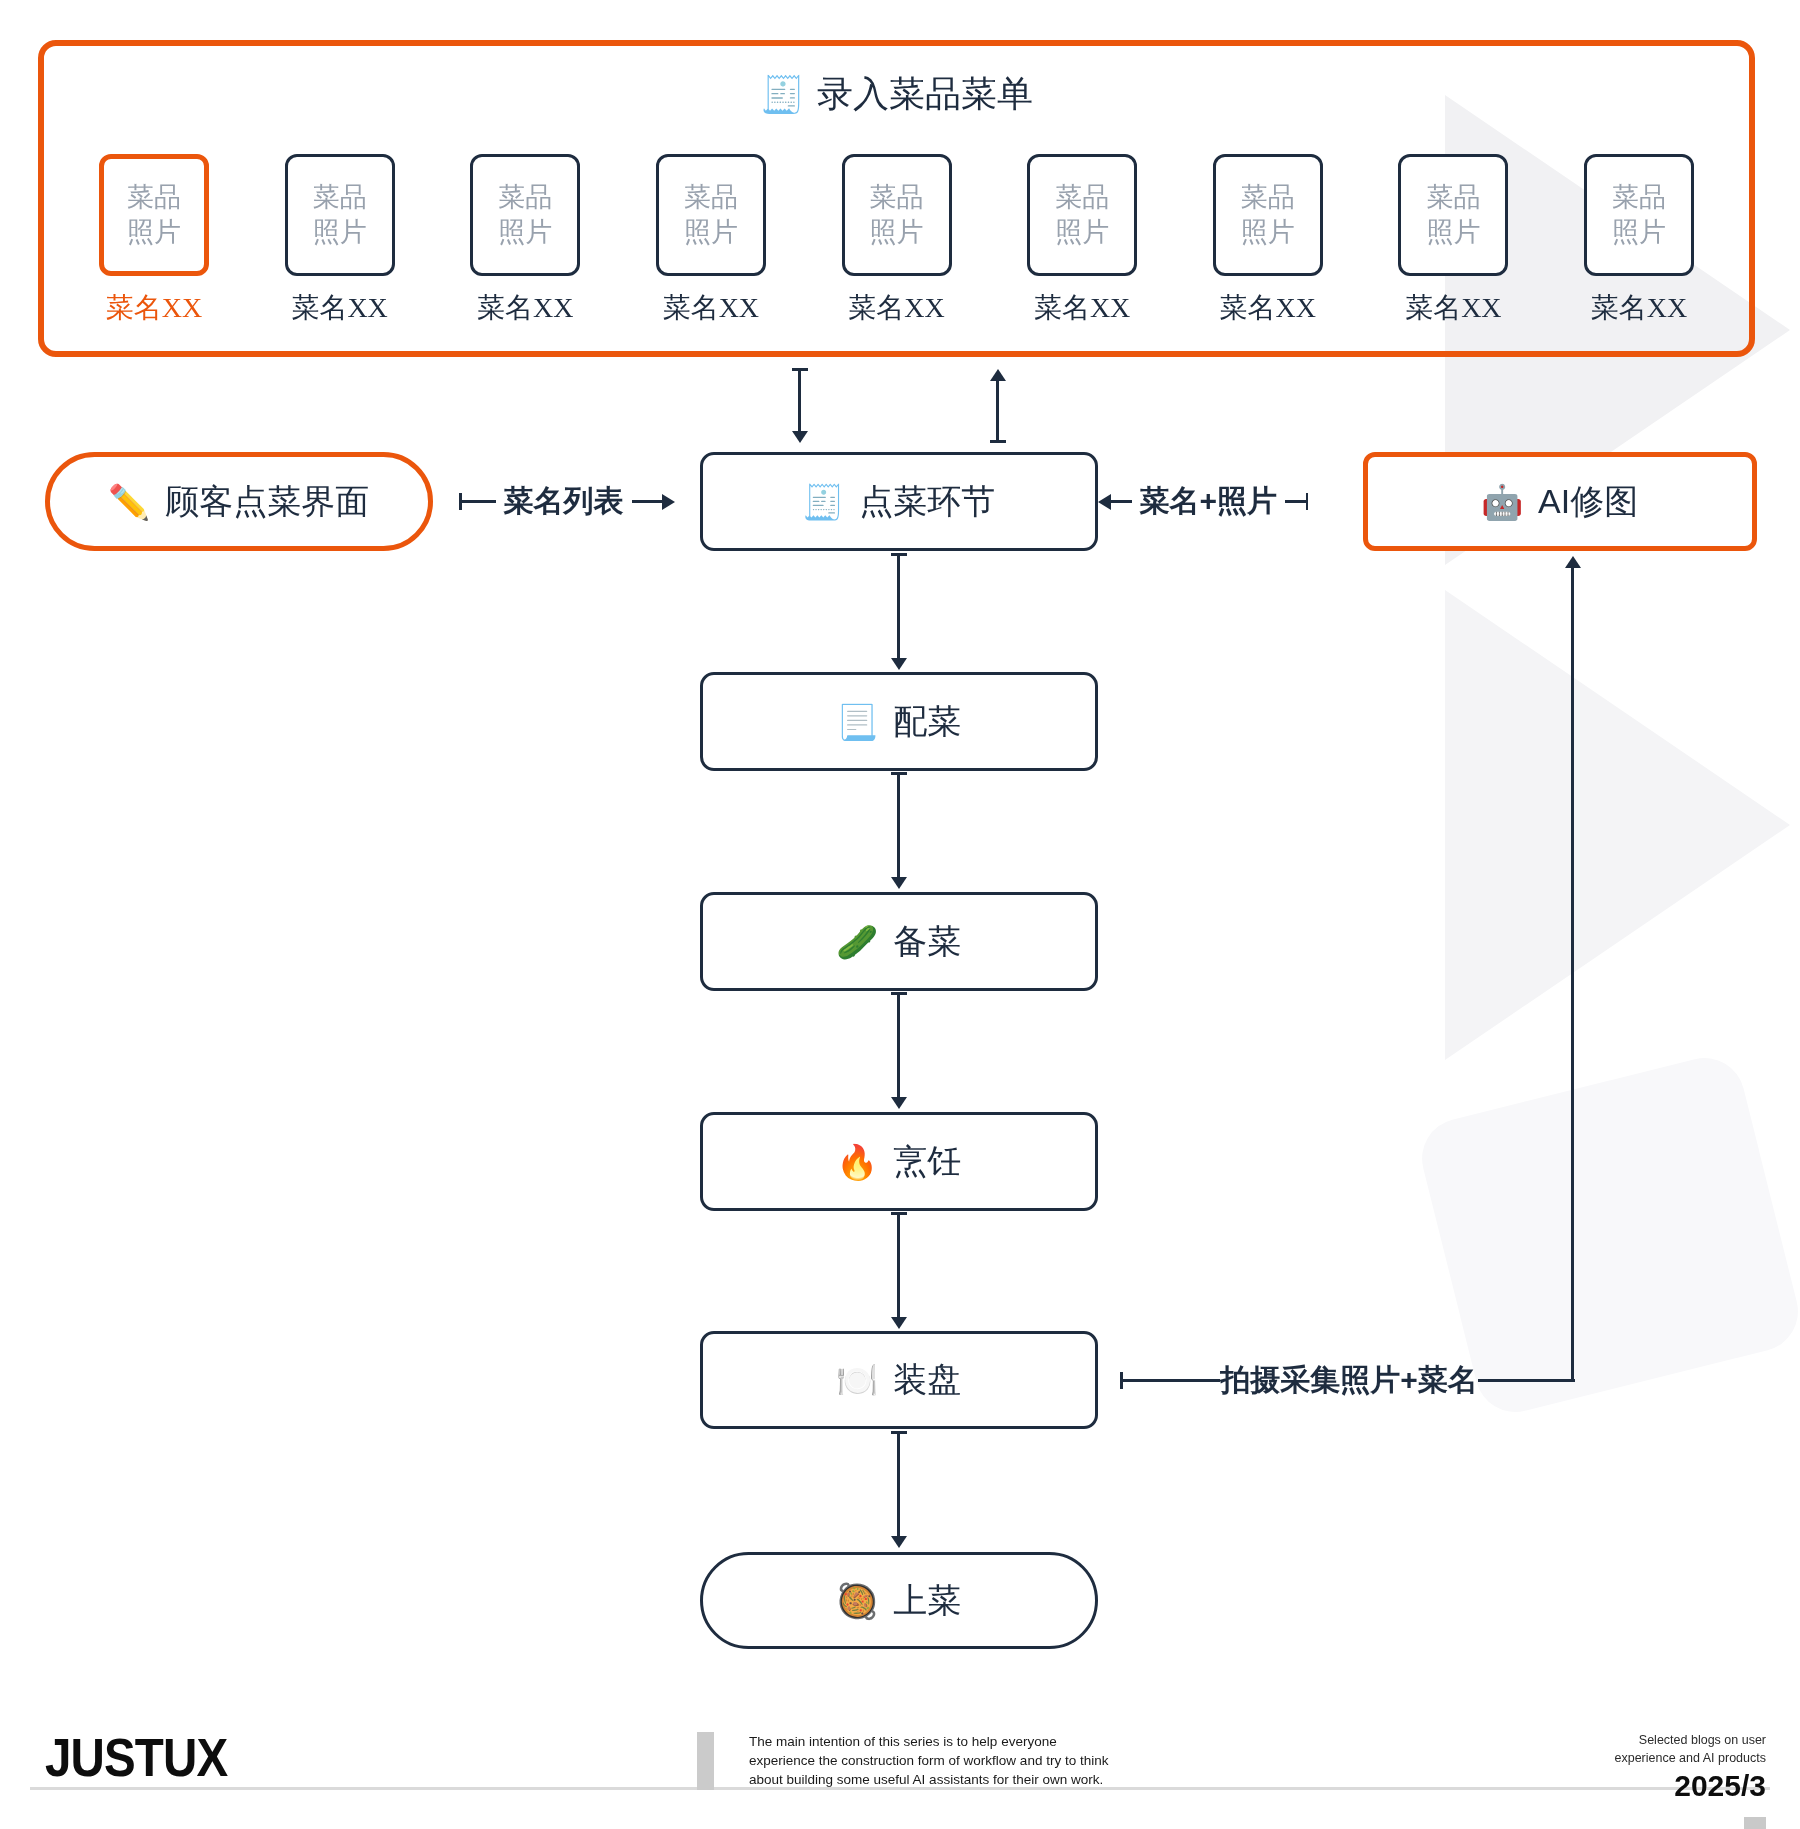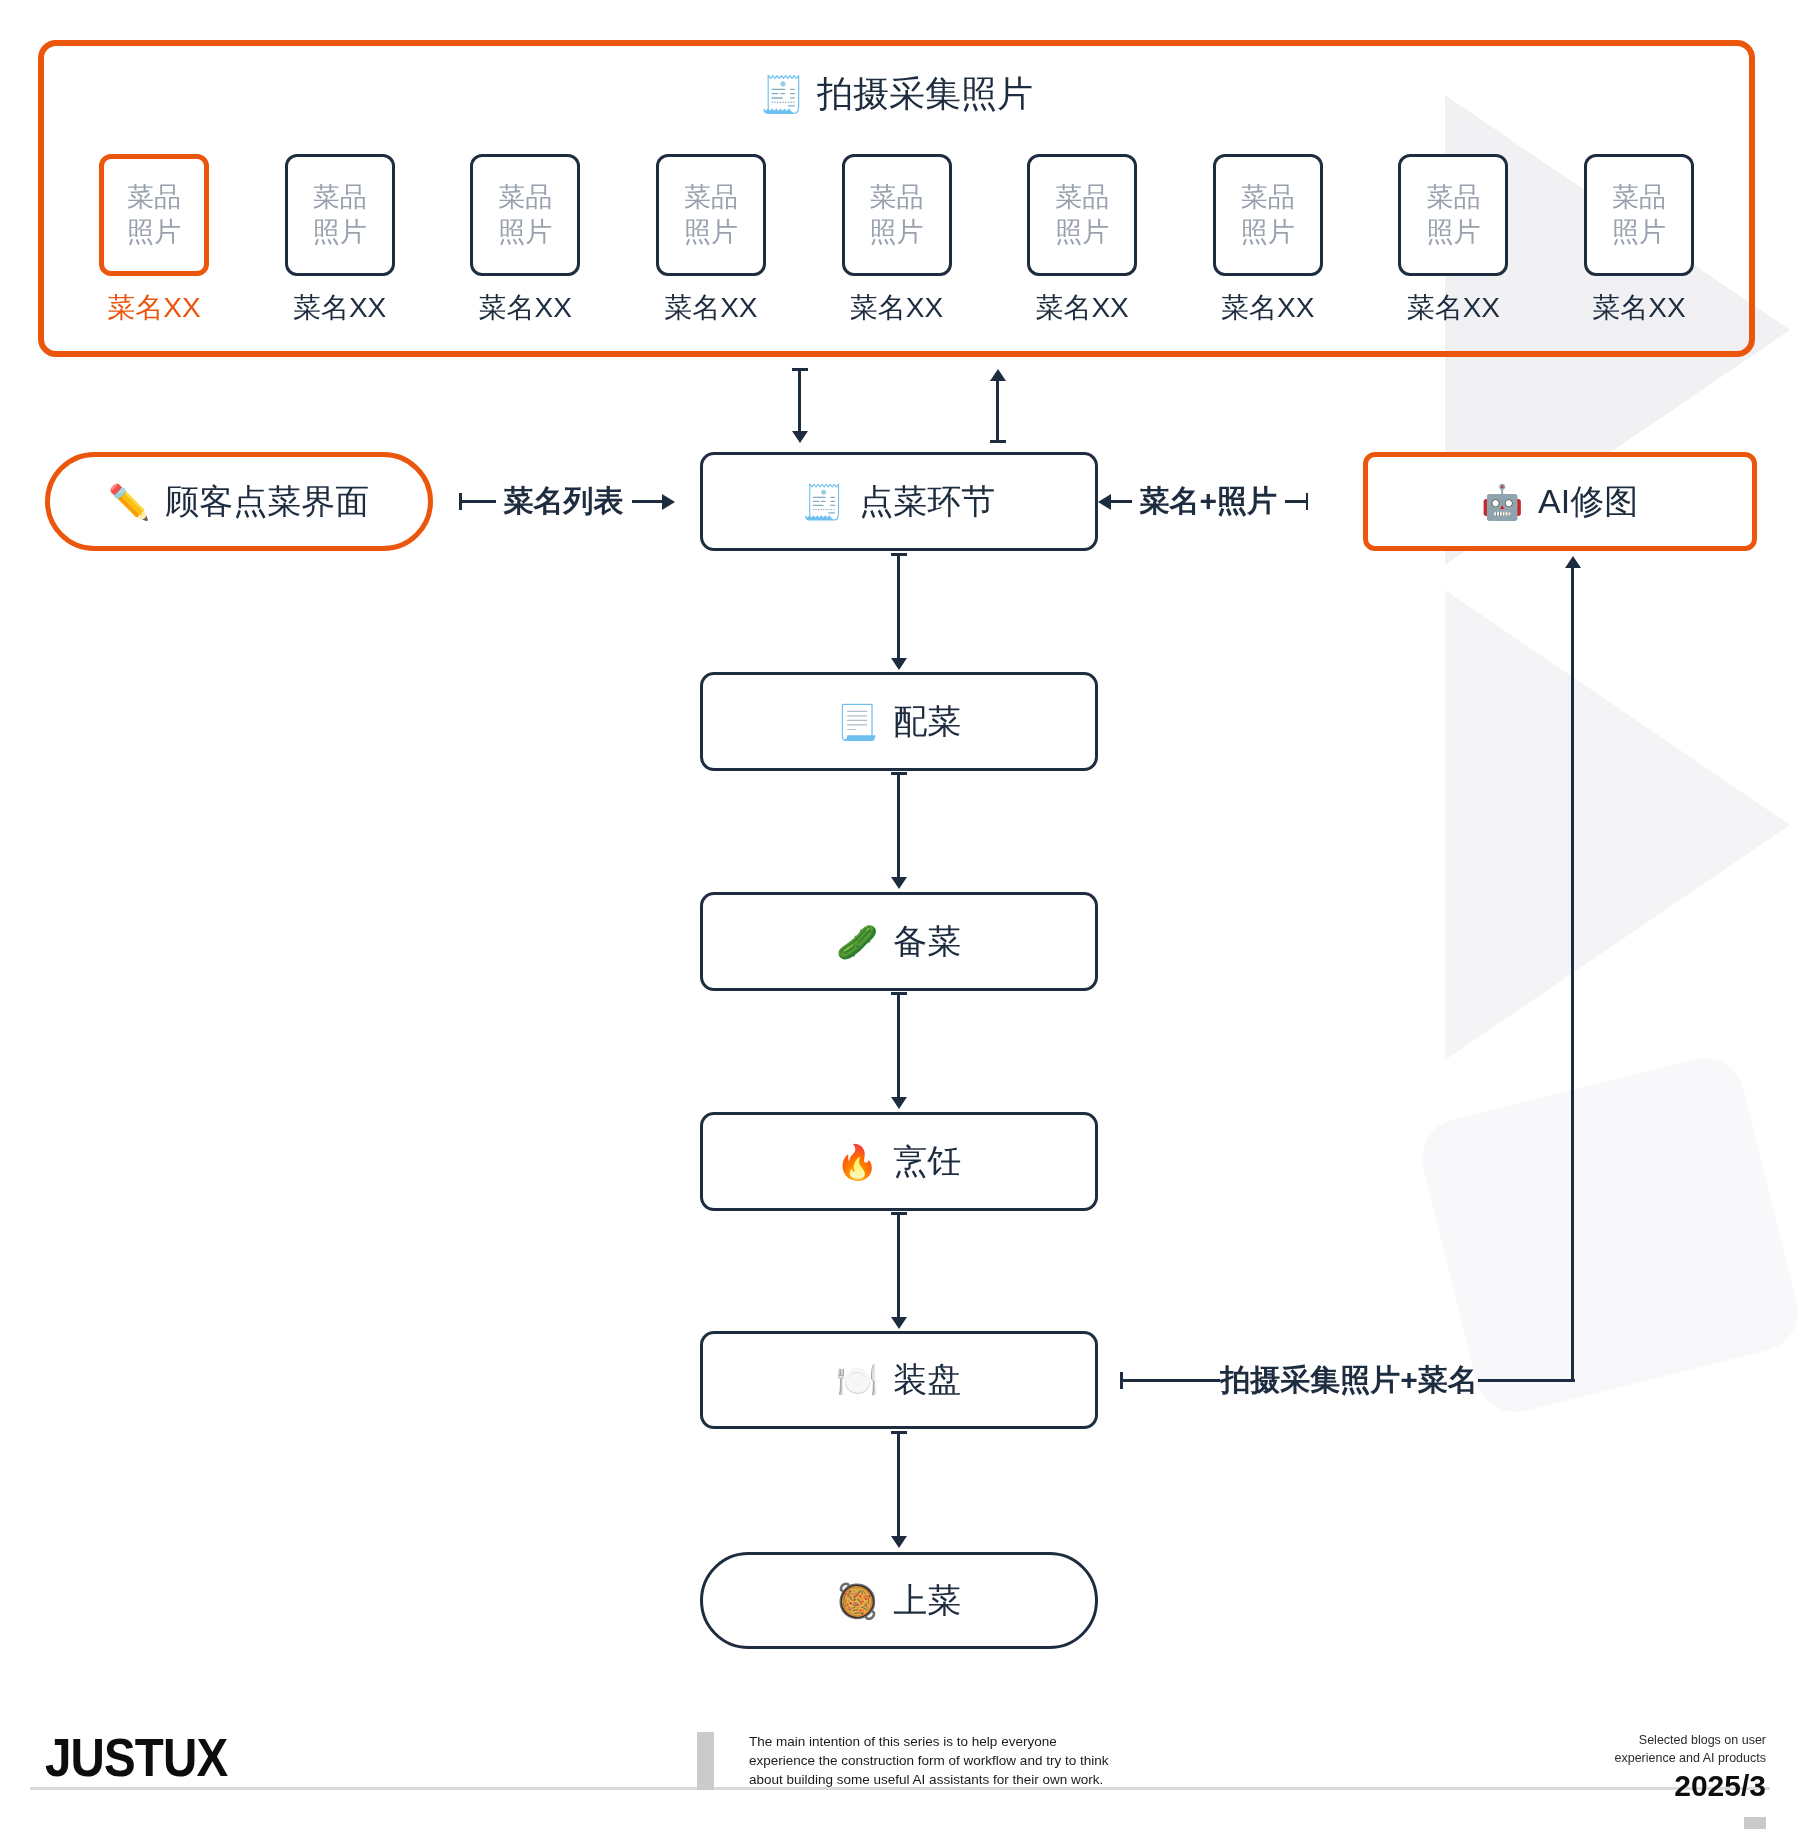--- a/index.html
+++ b/index.html
@@ -27,21 +27,21 @@
     position:absolute;left:44px;right:44px;top:108px;
     display:flex;justify-content:space-between;
   }
   .card-wrap{display:flex;flex-direction:column;align-items:center;width:132px;}
   .dish-card{
     width:110px;height:122px;box-sizing:border-box;background:#ffffff;
     border:3px solid #1e2c3f;border-radius:12px;
     display:flex;flex-direction:column;align-items:center;justify-content:center;
     font-size:27px;line-height:1.3;color:#98a1ad;font-weight:500;text-align:center;
   }
-  .dish-name{margin-top:13px;font-size:28px;font-weight:500;color:#1e2c3f;}
+  .dish-name{margin-top:13px;font-size:28px;font-weight:500;color:#1e2c3f;font-family:Liberation Serif, serif;}
   .card-wrap.active .dish-card{border:5px solid #eb560c;}
   .card-wrap.active .dish-name{color:#eb560c;}
   
   .node{
     position:absolute;z-index:2;height:99px;box-sizing:border-box;background:#ffffff;
     display:flex;align-items:center;justify-content:center;gap:14px;
     font-size:34px;font-weight:500;color:#1e2c3f;
   }
   .node .emoji{font-size:34px;}
   .pill-orange{left:45px;top:452px;width:388px;border:5px solid #eb560c;border-radius:60px;}
@@ -104,21 +104,21 @@
 
 <div class="canvas">
 
   <div class="wm wm-tri wm1"></div>
   <div class="wm wm-tri wm2"></div>
   <div class="wm wm3"></div>
 
   <div class="panel">
     <div class="panel-title">
       <span class="emoji">🧾</span>
-      <span>拍摄采集照片</span>
+      <span>录入菜品菜单</span>
     </div>
     <div class="cards-row">
       <div class="card-wrap active">
         <div class="dish-card">
           <span>菜品</span>
           <span>照片</span>
         </div>
         <div class="dish-name">菜名XX</div>
       </div>
       <div class="card-wrap">

